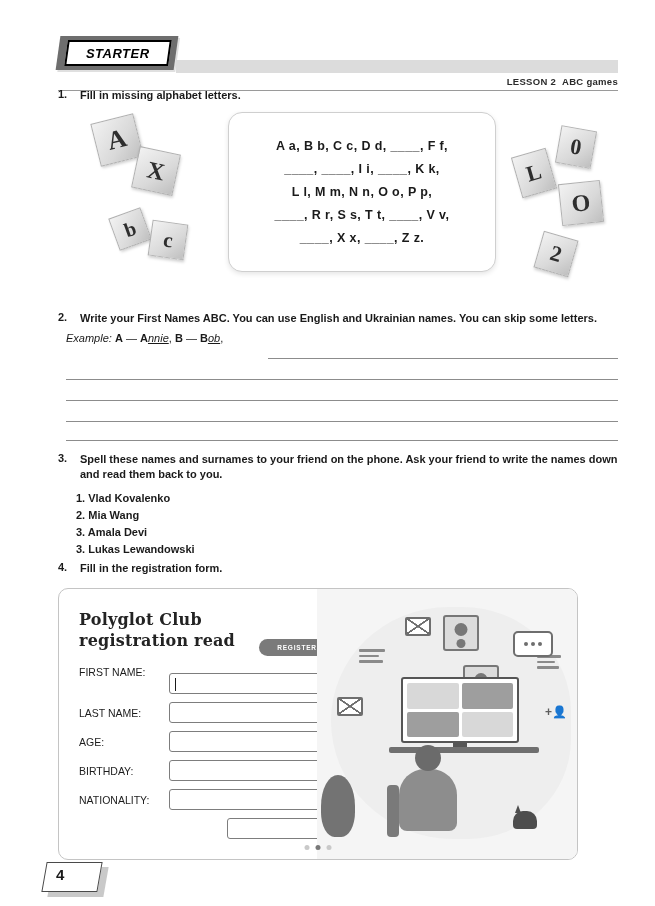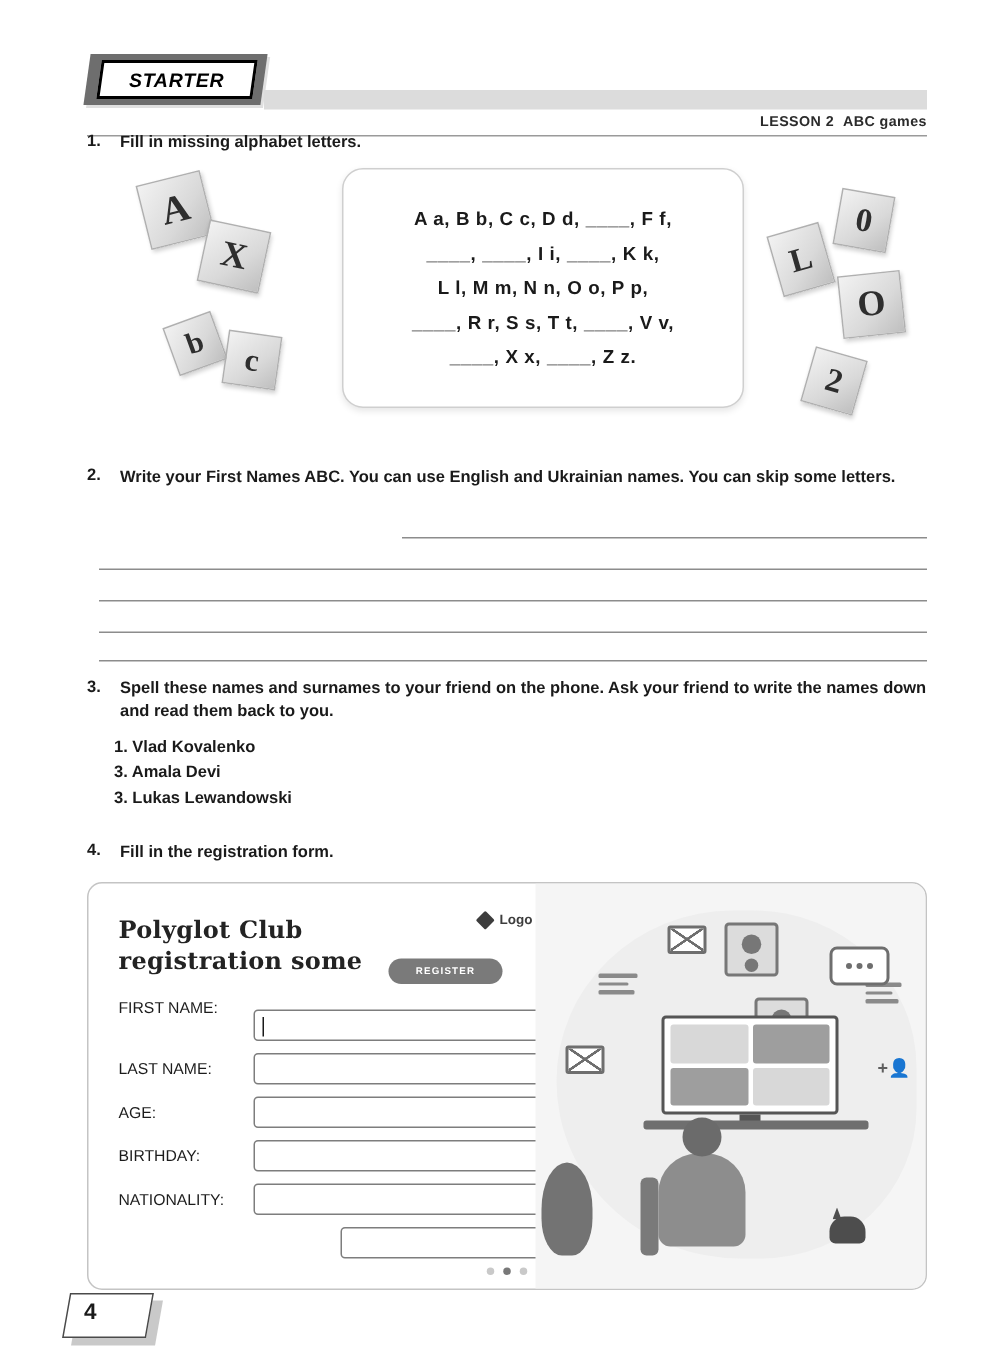--- a/index.html
+++ b/index.html
@@ -175,21 +175,21 @@
   }
   .name-list li { white-space: nowrap; }
 
   
   #ex4 { top: 561px; }
 
   
   .form-card {
     position: absolute;
     left: 58px; top: 588px;
-    width: 560px; height: 272px;
+    width: 520px; height: 272px;
     background: #ffffff;
     border: 1px solid #c4c4c4;
     border-radius: 10px;
     overflow: hidden;
   }
   .form-inner { position: absolute; inset: 0; }
 
   .logo-mark {
     position: absolute;
     left: 260px; top: 19px;
@@ -482,48 +482,53 @@
     <div class="alpha-line">A a, B b, C c, D d, ____, F f,</div>
     <div class="alpha-line">____, ____, I i, ____, K k,</div>
     <div class="alpha-line">L l, M m, N n, O o, P p,</div>
     <div class="alpha-line">____, R r, S s, T t, ____, V v,</div>
     <div class="alpha-line">____, X x, ____, Z z.</div>
   </div>
 
   <div class="ex" id="ex2">
     <div class="ex-num">2.</div>
     <div class="ex-body">Write your First Names ABC. You can use English and Ukrainian names. You can skip some letters.</div>
+    <div class="example-line">
+      <span class="it">Example:</span>
+      <b>A</b> — <b>A</b><u>nnie</u>, <b>B</b> — <b>B</b><u>ob</u>,
+    </div>
   </div>
   <div class="ex2-underline-first"></div>
   <div class="write-rule" style="top:379px"></div>
   <div class="write-rule" style="top:400px"></div>
   <div class="write-rule" style="top:421px"></div>
   <div class="write-rule" style="top:440px"></div>
 
   <div class="ex" id="ex3">
     <div class="ex-num">3.</div>
     <div class="ex-body">Spell these names and surnames to your friend on the phone. Ask your friend to write the names down and read them back to you.</div>
     <ul class="name-list">
       <li>1. Vlad Kovalenko</li>
+      <li>2. Mia Wang</li>
       <li>3. Amala Devi</li>
       <li>3. Lukas Lewandowski</li>
     </ul>
   </div>
 
   <div class="ex" id="ex4">
     <div class="ex-num">4.</div>
     <div class="ex-body">Fill in the registration form.</div>
   </div>
 
   <div class="form-card">
     <div class="form-inner">
 
       <div class="form-title">
         <div>Polyglot Club</div>
-        <div>registration some</div>
+        <div>registration read</div>
       </div>
 
       <div class="logo-mark">
         <span class="logo-diamond"></span>
         <span>Logo</span>
       </div>
 
       <div class="nav">
         <span>Home</span>
         <span>About Us</span>

